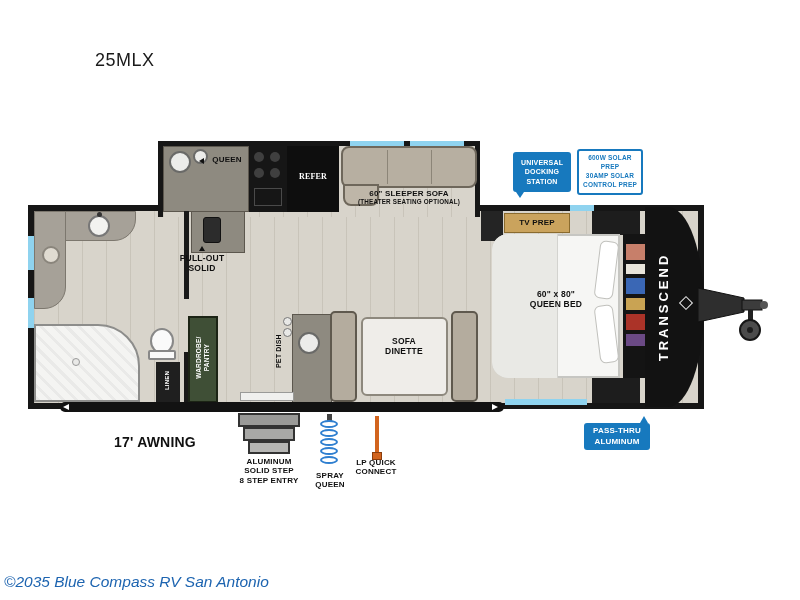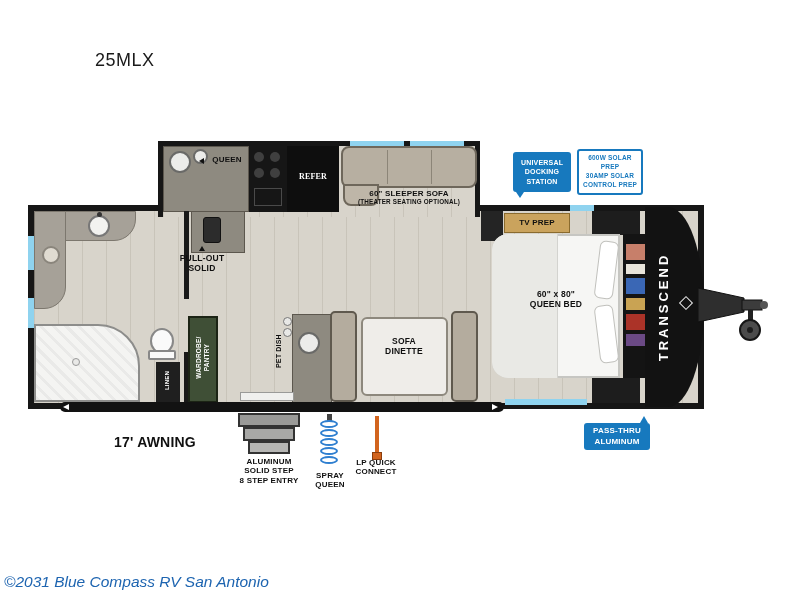--- a/index.html
+++ b/index.html
@@ -191,15 +191,15 @@
     <span class="ln">CONTROL PREP</span>
   </div>
 
 
   <div class="tri" style="left:640px;top:416px;border-bottom:7px solid #1779be;border-left:4px solid transparent;border-right:4px solid transparent;"></div>
   <div class="callout blue" style="left:584px;top:423px;width:66px;height:27px;font-size:8px;">
     <span class="ln">PASS-THRU</span>
     <span class="ln">ALUMINUM</span>
   </div>
 
-  <div class="abs" style="left:4px;top:573px;font-style:italic;font-size:15.5px;color:#1d64b0;">©2031 Blue Compass RV San Antonio</div>
+  <div class="abs" style="left:4px;top:573px;font-style:italic;font-size:15.5px;color:#1d64b0;">©2035 Blue Compass RV San Antonio</div>
 
 </div>
 
 </body></html>

